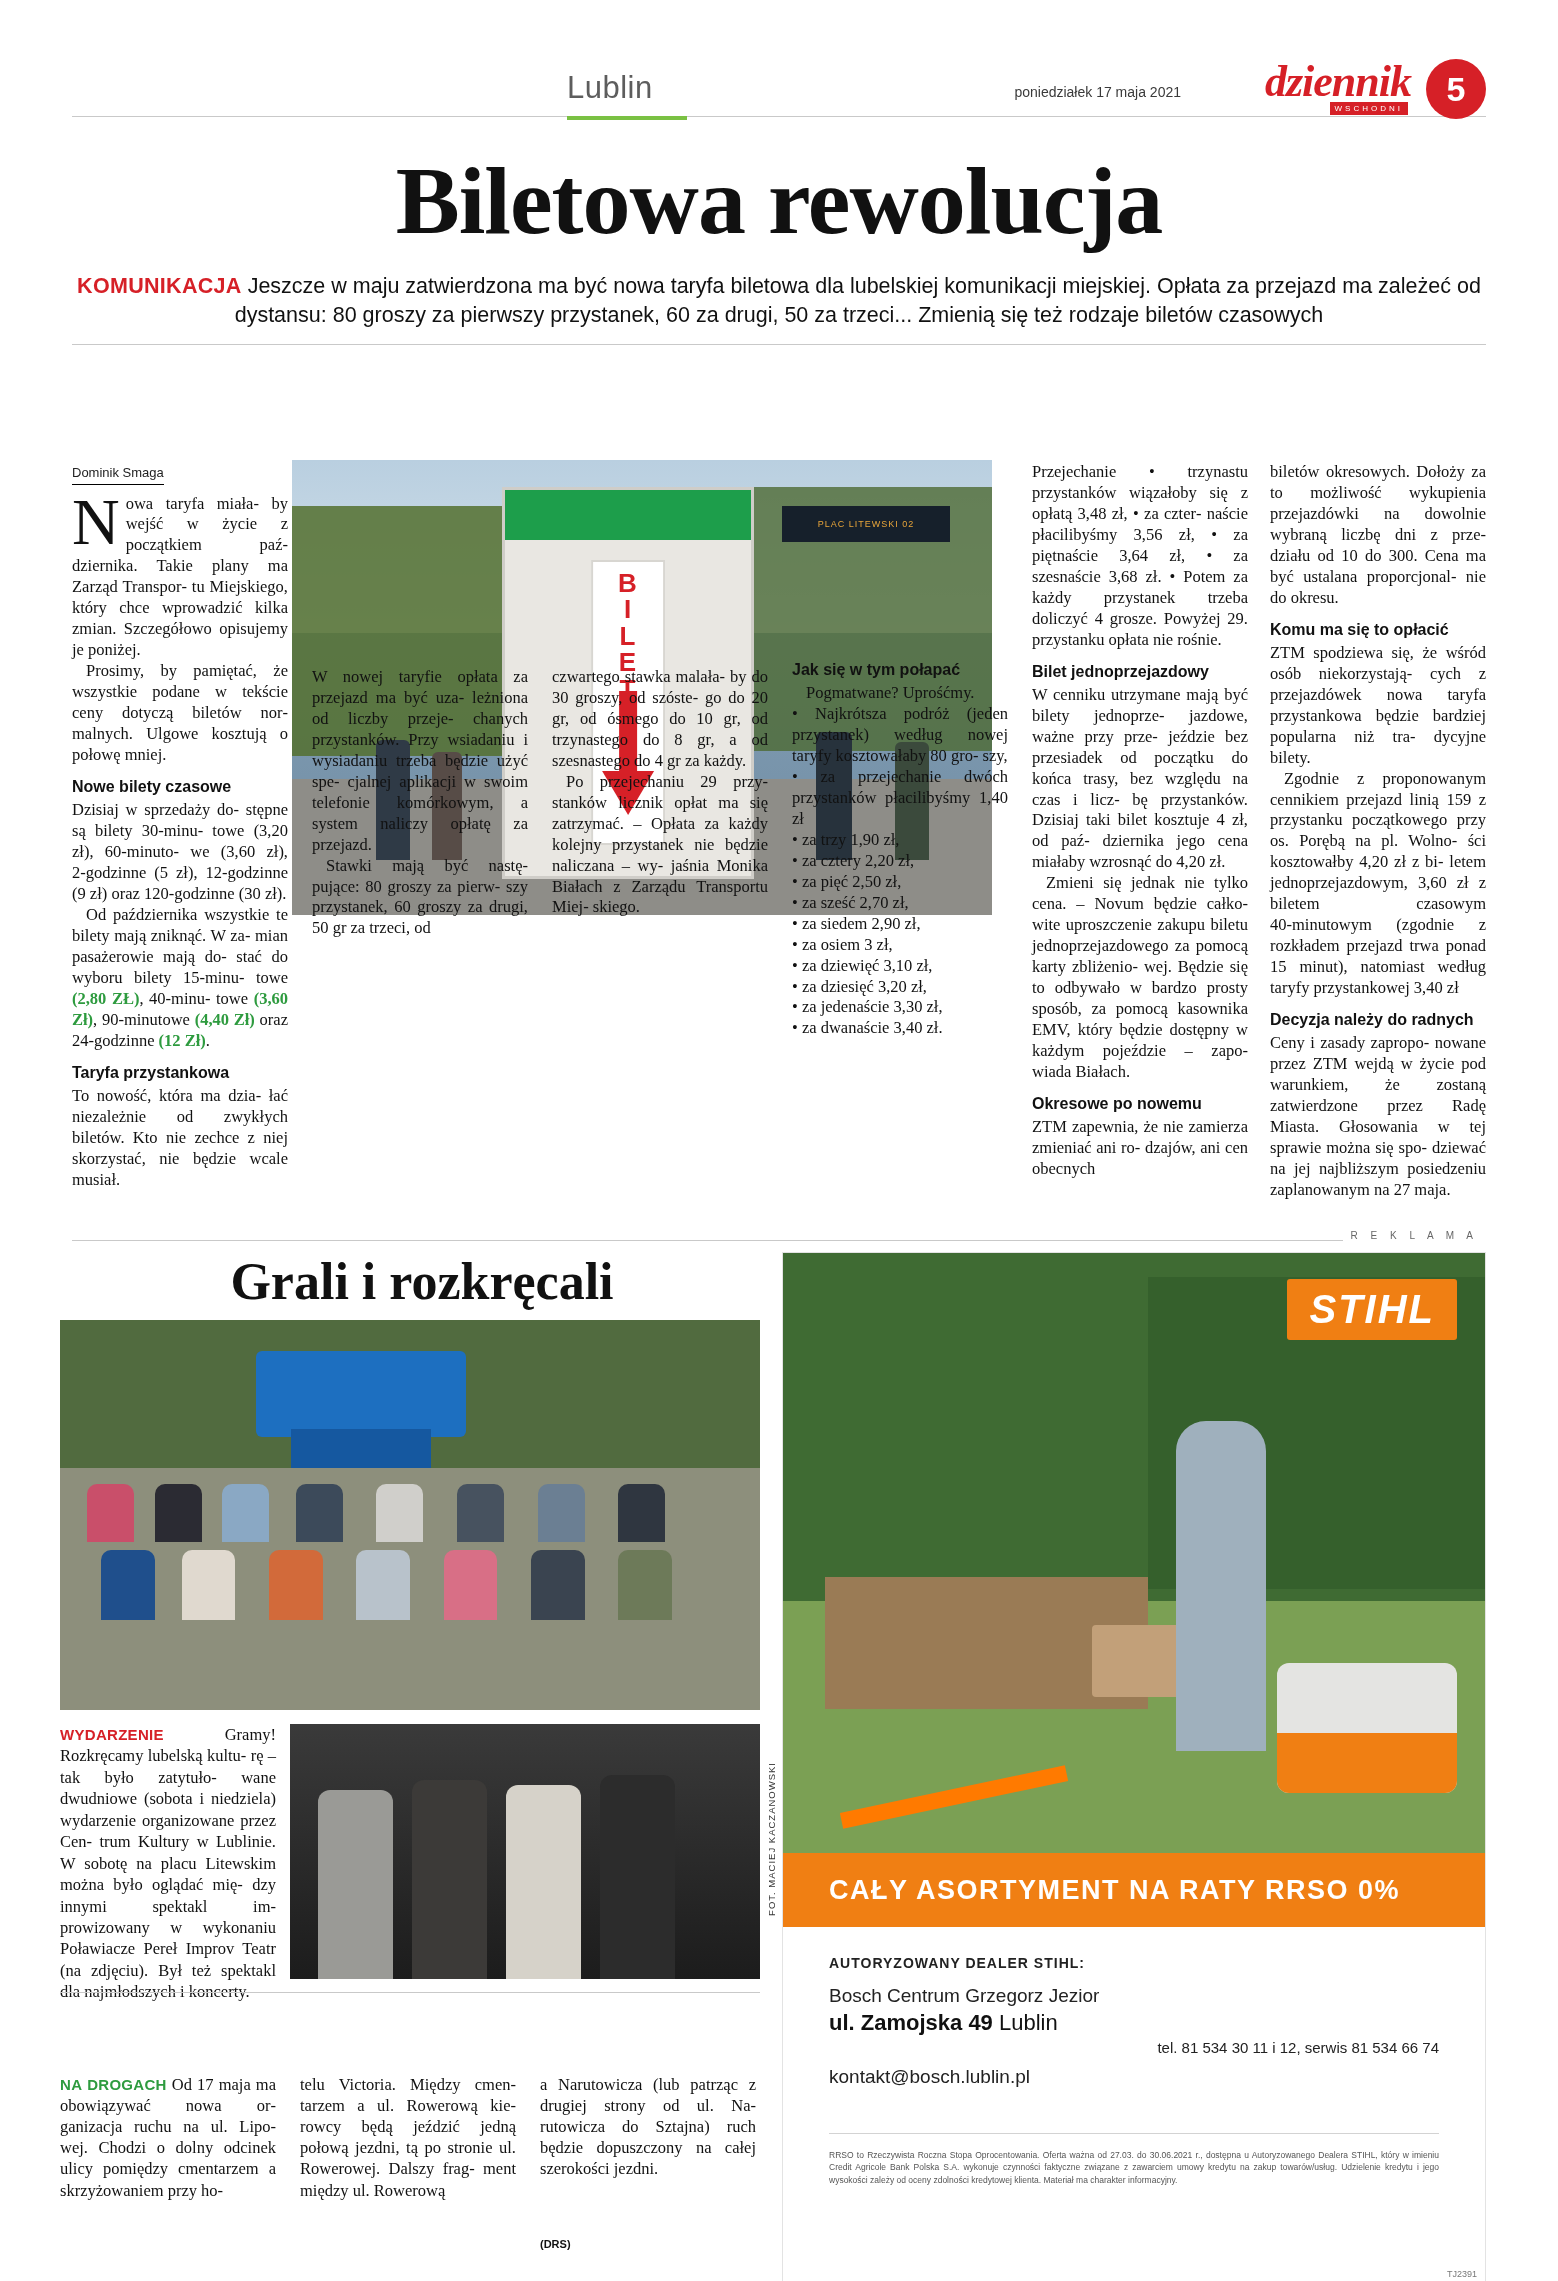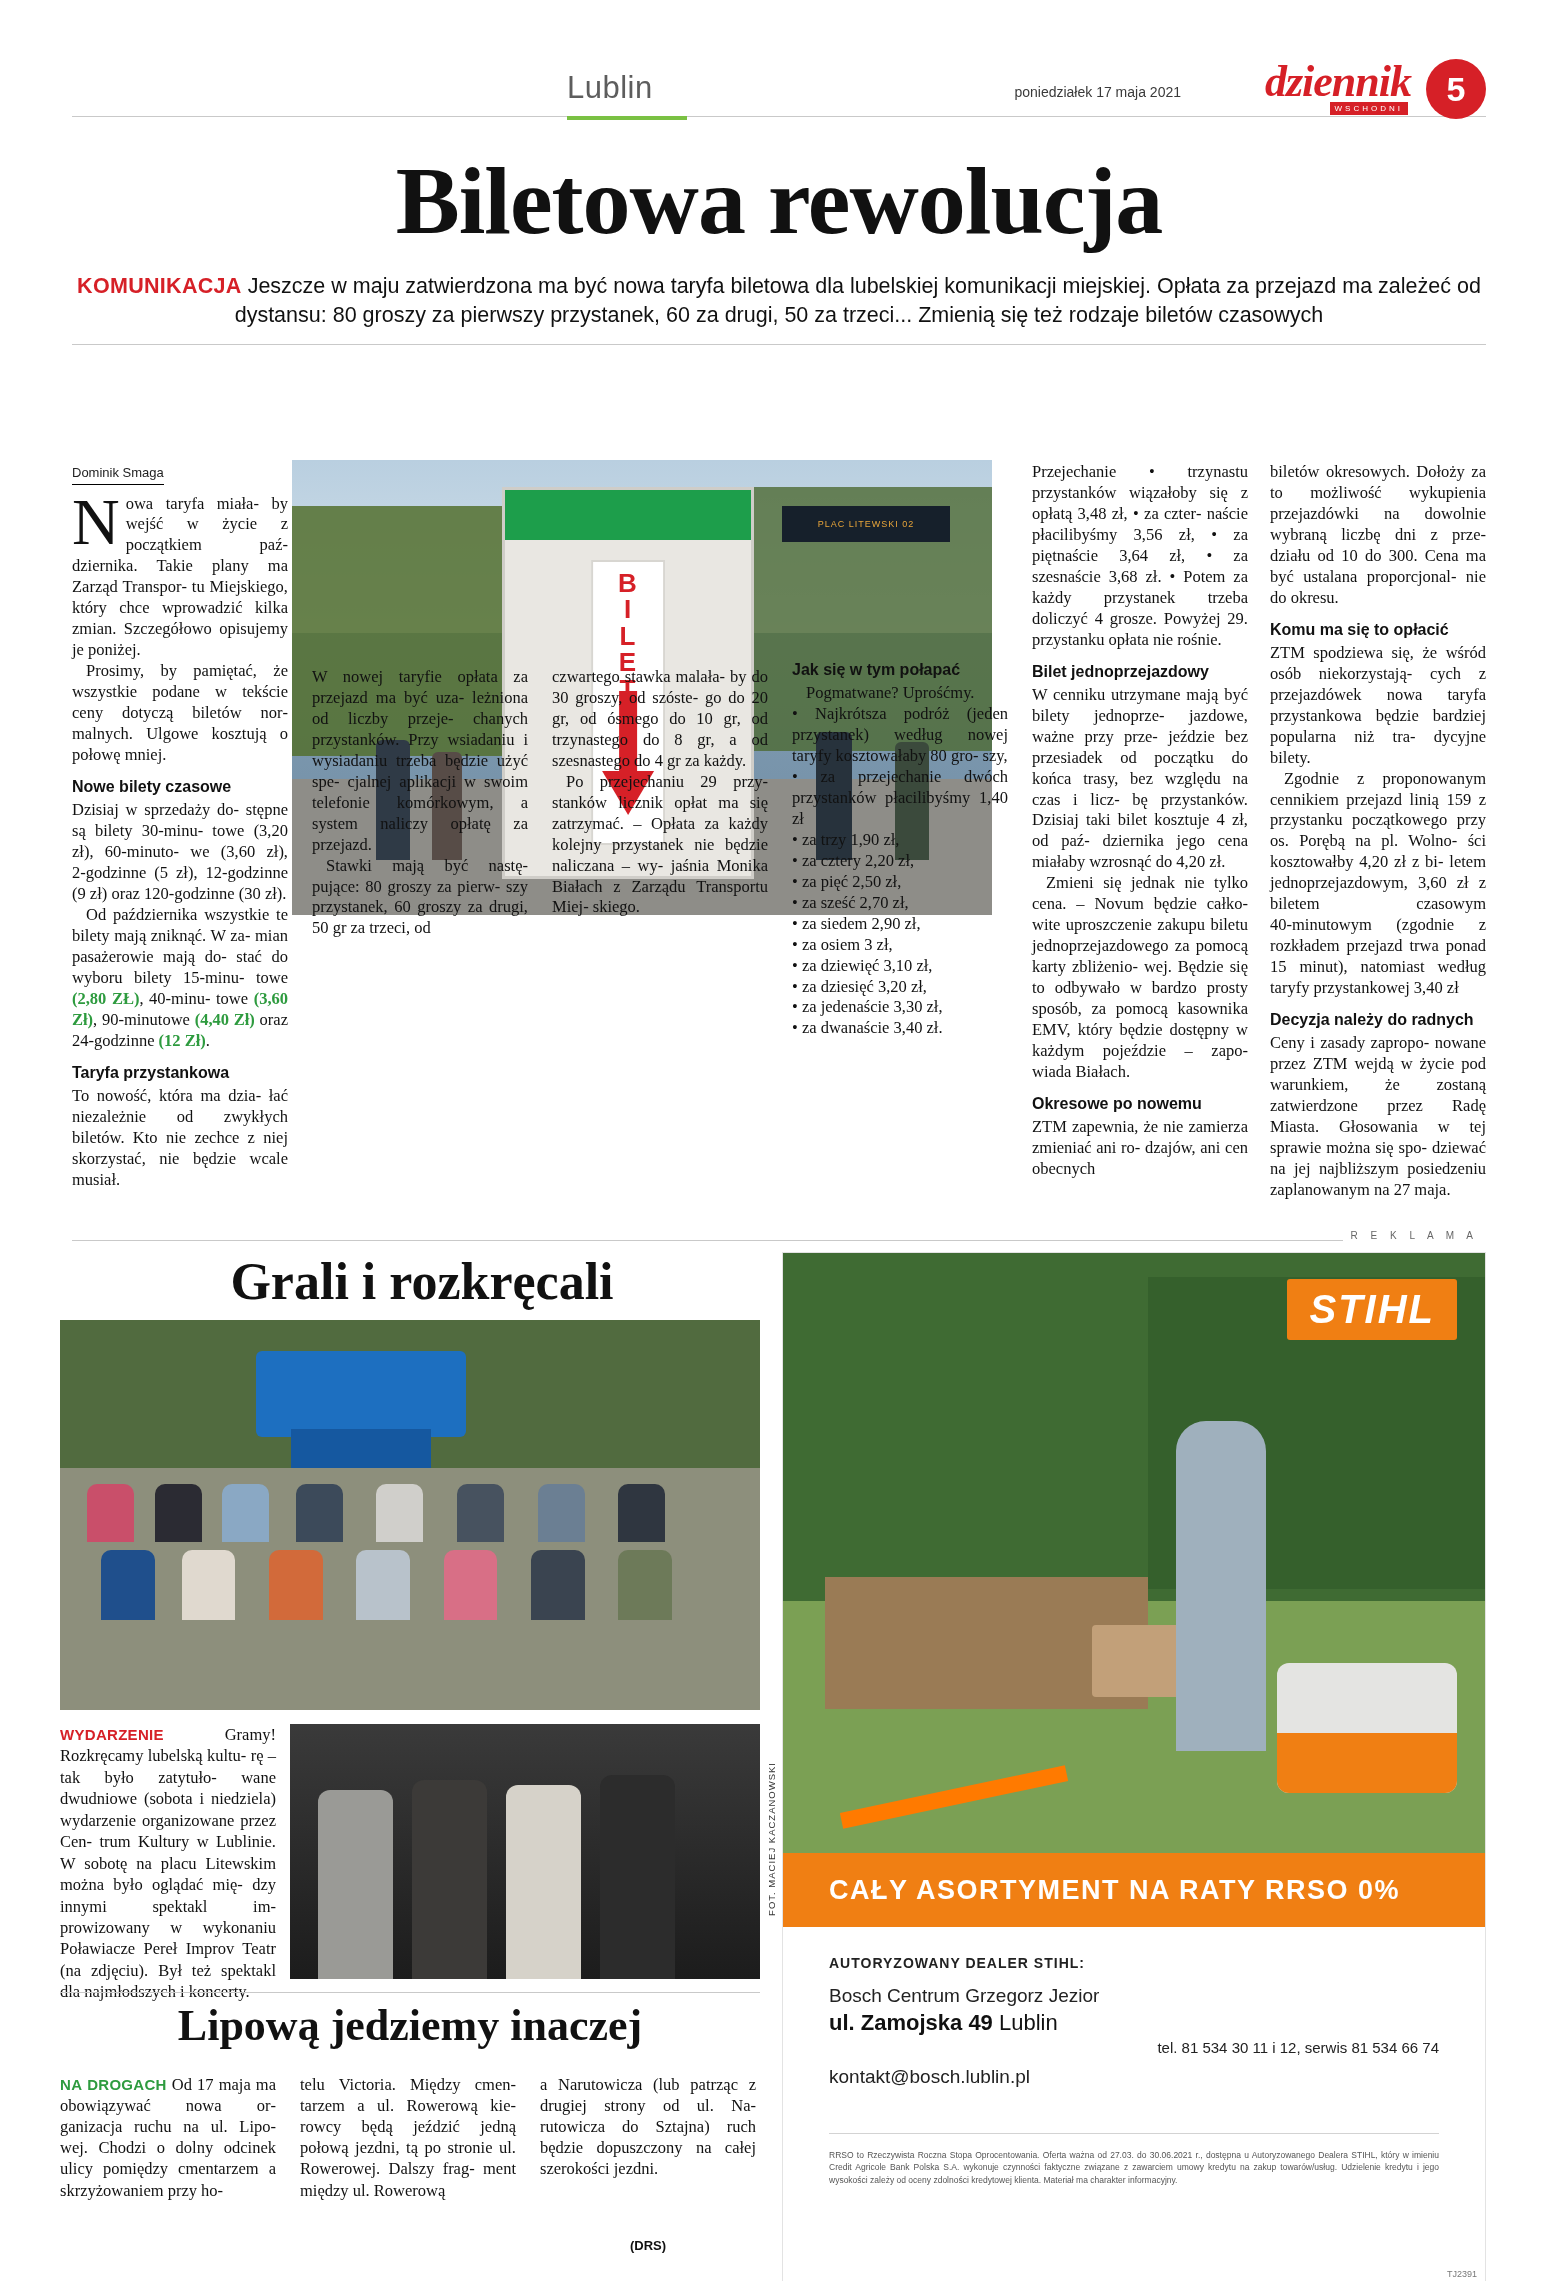--- a/index.html
+++ b/index.html
@@ -192,22 +192,22 @@
   .c-event .kw { color:#d62027; font-family:"Liberation Sans", sans-serif; font-weight:bold; font-size:15px; letter-spacing:.3px; }
 
   .head3 {
     position:absolute; left:60px; top:1938px; width:700px;
     font-family:"Liberation Serif", serif; font-weight:bold; font-size:44px; text-align:center;
   }
   .rule3 { position:absolute; left:60px; top:1930px; width:700px; height:1px; background:#c9c9c9; }
   .c-road { position:absolute; top:2012px; width:216px; font-size:16.5px; line-height:1.28; text-align:justify; }
   .c-road .kw { color:#2e9b3f; font-family:"Liberation Sans", sans-serif; font-weight:bold; font-size:15px; letter-spacing:.3px; }
   .r1 { left:60px; } .r2 { left:300px; } .r3 { left:540px; }
-  .drs { position:absolute; left:540px; top:2176px; width:216px; text-align:center;
-         font-family:"Liberation Sans", sans-serif; font-weight:bold; font-size:13px; }
+  .drs { position:absolute; left:540px; top:2176px; width:216px; text-align:left;
+         font-family:"Liberation Sans", sans-serif; font-weight:bold; font-size:11px; }
 
   
   .ad {
     position:absolute; left:782px; top:1190px; width:704px; height:1032px;
     background:#fff; border:1px solid #e3e3e3; overflow:hidden;
   }
   .ad .photo {
     position:absolute; left:0; top:0; width:100%; height:600px;
     background:linear-gradient(#6f8f4c,#86a95f);
     overflow:hidden;
@@ -401,21 +401,20 @@
     <div class="ss" style="left:46%;width:16%;height:76%;background:#d6d2c9;"></div>
     <div class="ss" style="left:66%;width:16%;height:80%;background:#2c2c2c;"></div>
   </div>
   <div class="credit-v2">FOT. MACIEJ KACZANOWSKI</div>
 
   <div class="c-event">
     <span class="kw">WYDARZENIE</span><span> Gramy! Rozkręcamy lubelską kultu‑ rę – tak było zatytuło‑ wane dwudniowe (sobota i niedziela) wydarzenie organizowane przez Cen‑ trum Kultury w Lublinie. W sobotę na placu Litewskim można było oglądać mię‑ dzy innymi spektakl im‑ prowizowany w wykonaniu Poławiacze Pereł Improv Teatr (na zdjęciu). Był też spektakl dla najmłodszych i koncerty.</span>
   </div>
 
   <div class="rule3"></div>
-  <div class="head3">Lipową jedziemy inaczej</div>
 
   <div class="c-road r1">
     <span class="kw">NA DROGACH</span><span> Od 17 maja ma obowiązywać nowa or‑ ganizacja ruchu na ul. Lipo‑ wej. Chodzi o dolny odcinek ulicy pomiędzy cmentarzem a skrzyżowaniem przy ho‑</span>
   </div>
   <div class="c-road r3">a Narutowicza (lub patrząc z drugiej strony od ul. Na‑ rutowicza do Sztajna) ruch będzie dopuszczony na całej szerokości jezdni.</div>
   <div class="c-road r2">telu Victoria. Między cmen‑ tarzem a ul. Rowerową kie‑ rowcy będą jeździć jedną połową jezdni, tą po stronie ul. Rowerowej. Dalszy frag‑ ment między ul. Rowerową</div>
   <div class="drs">(DRS)</div>
 
   <div class="ad">
     <div class="photo">

